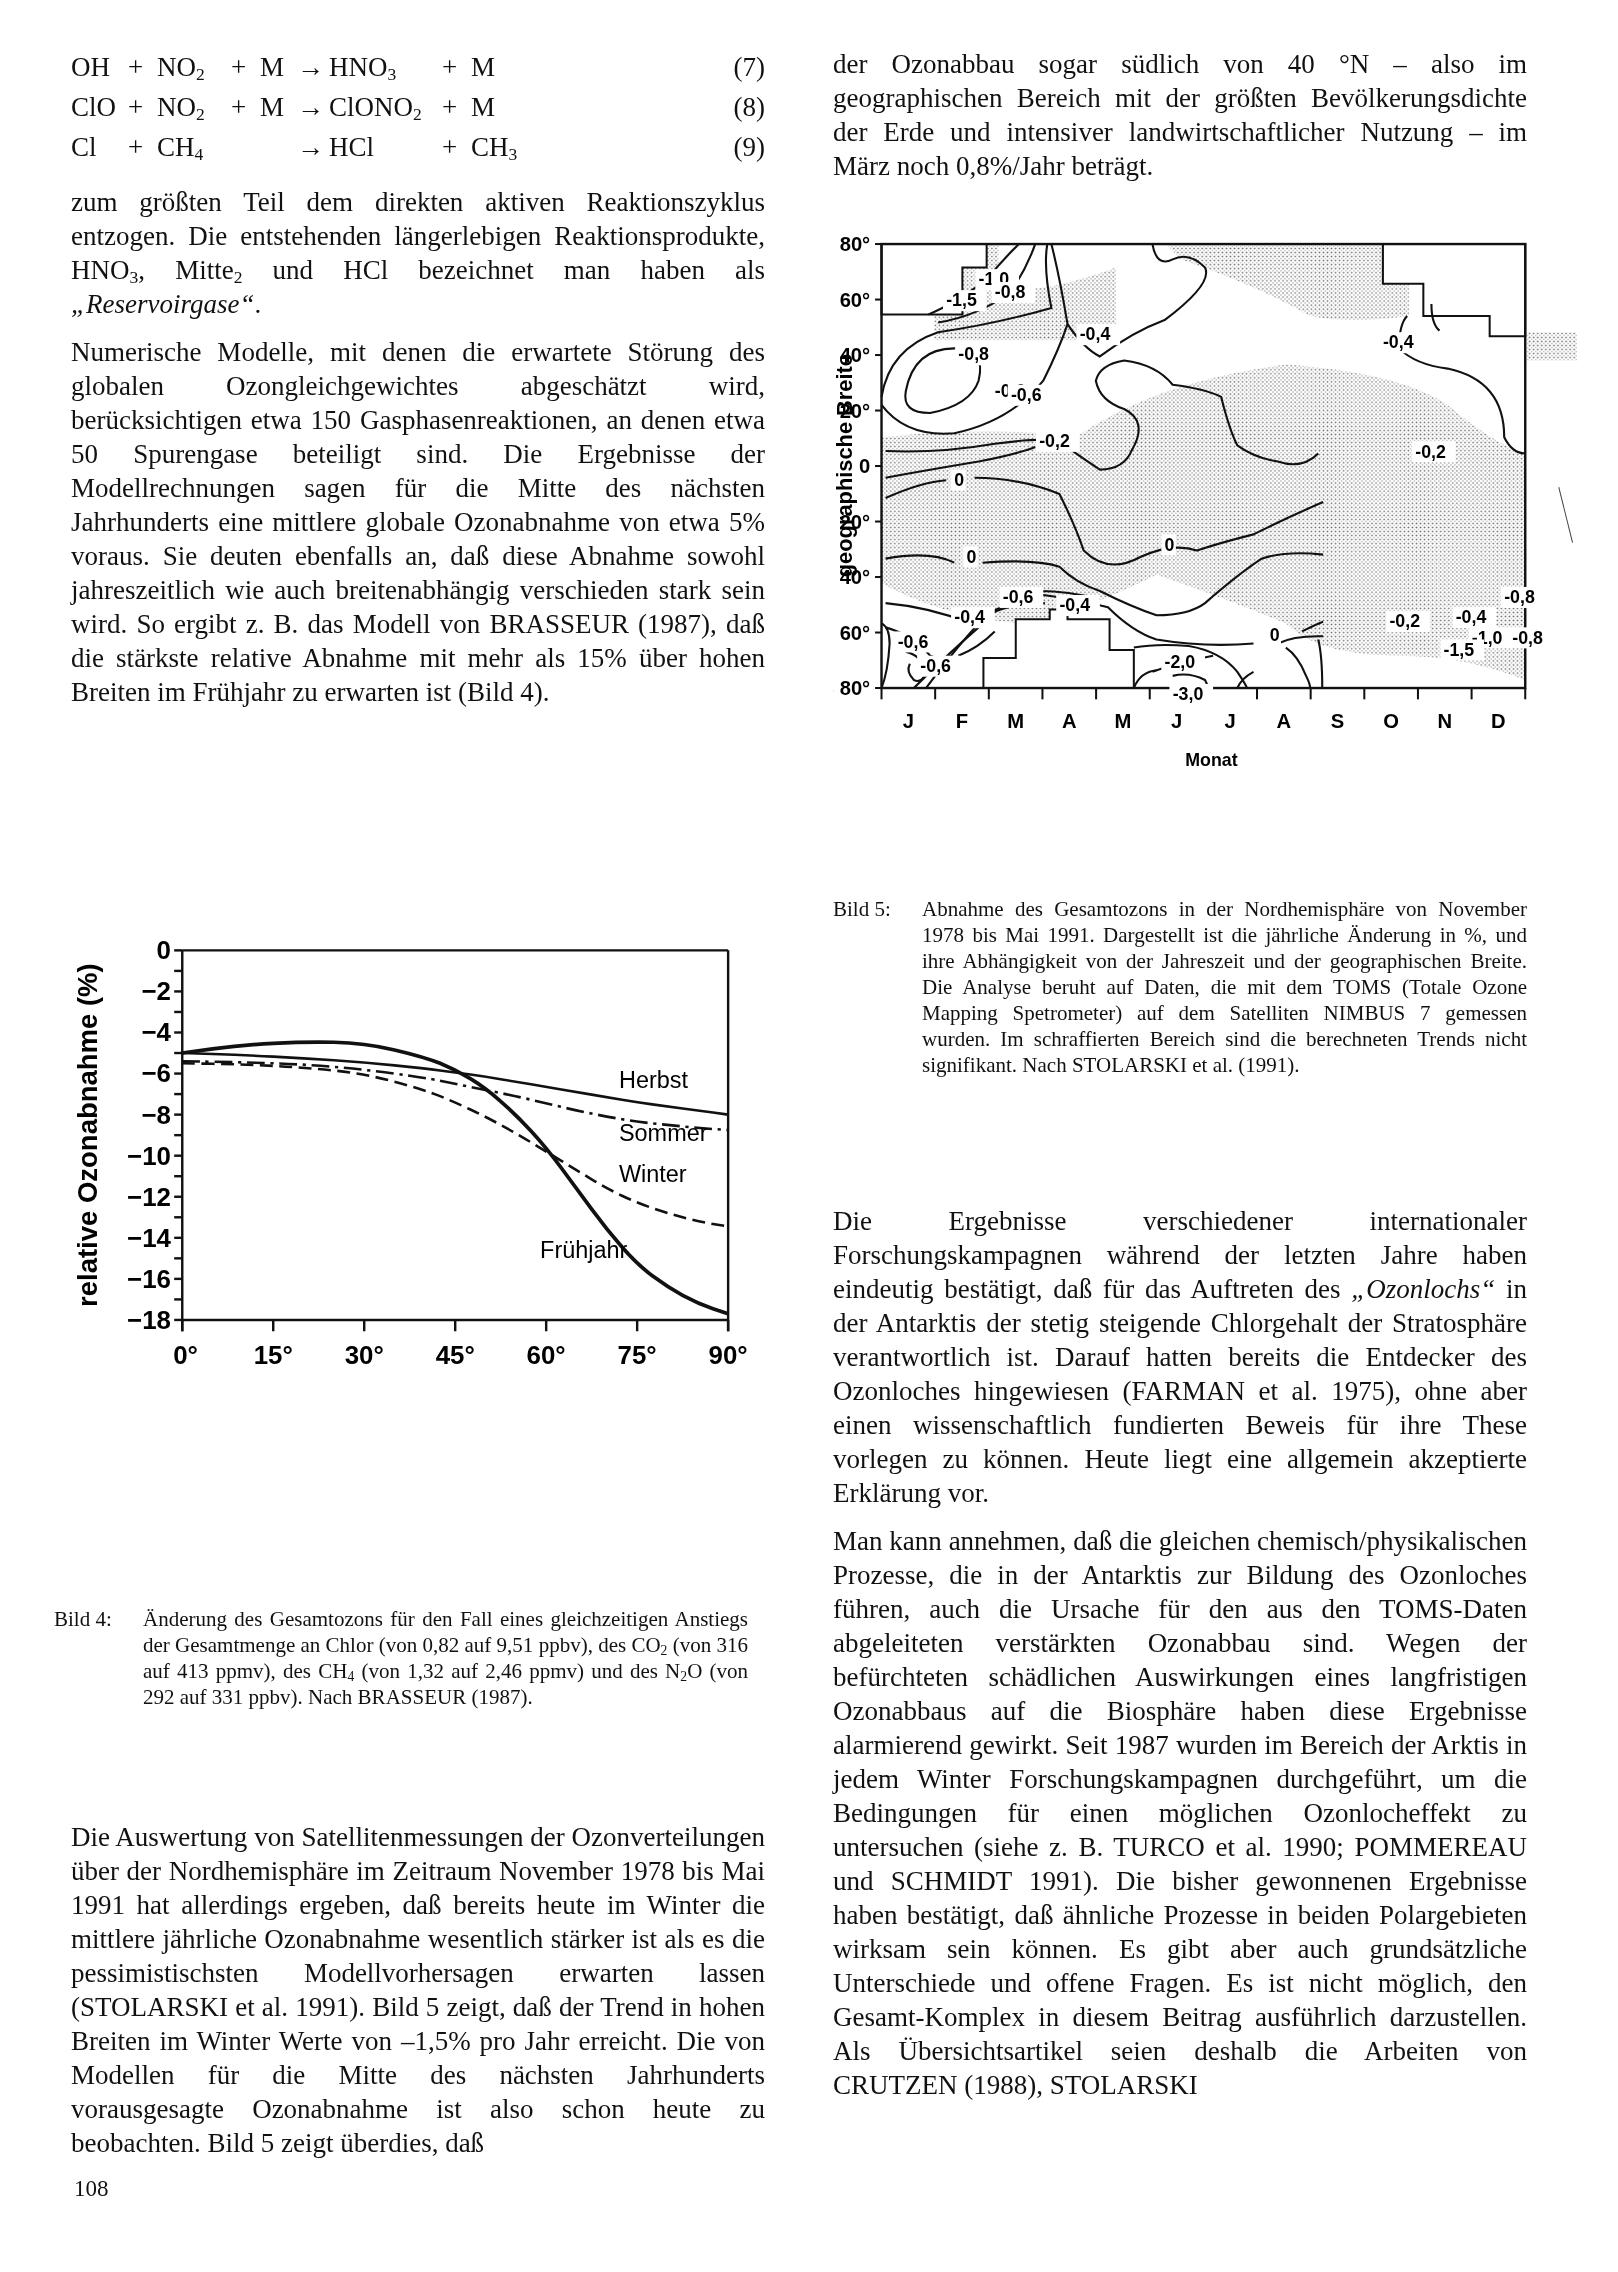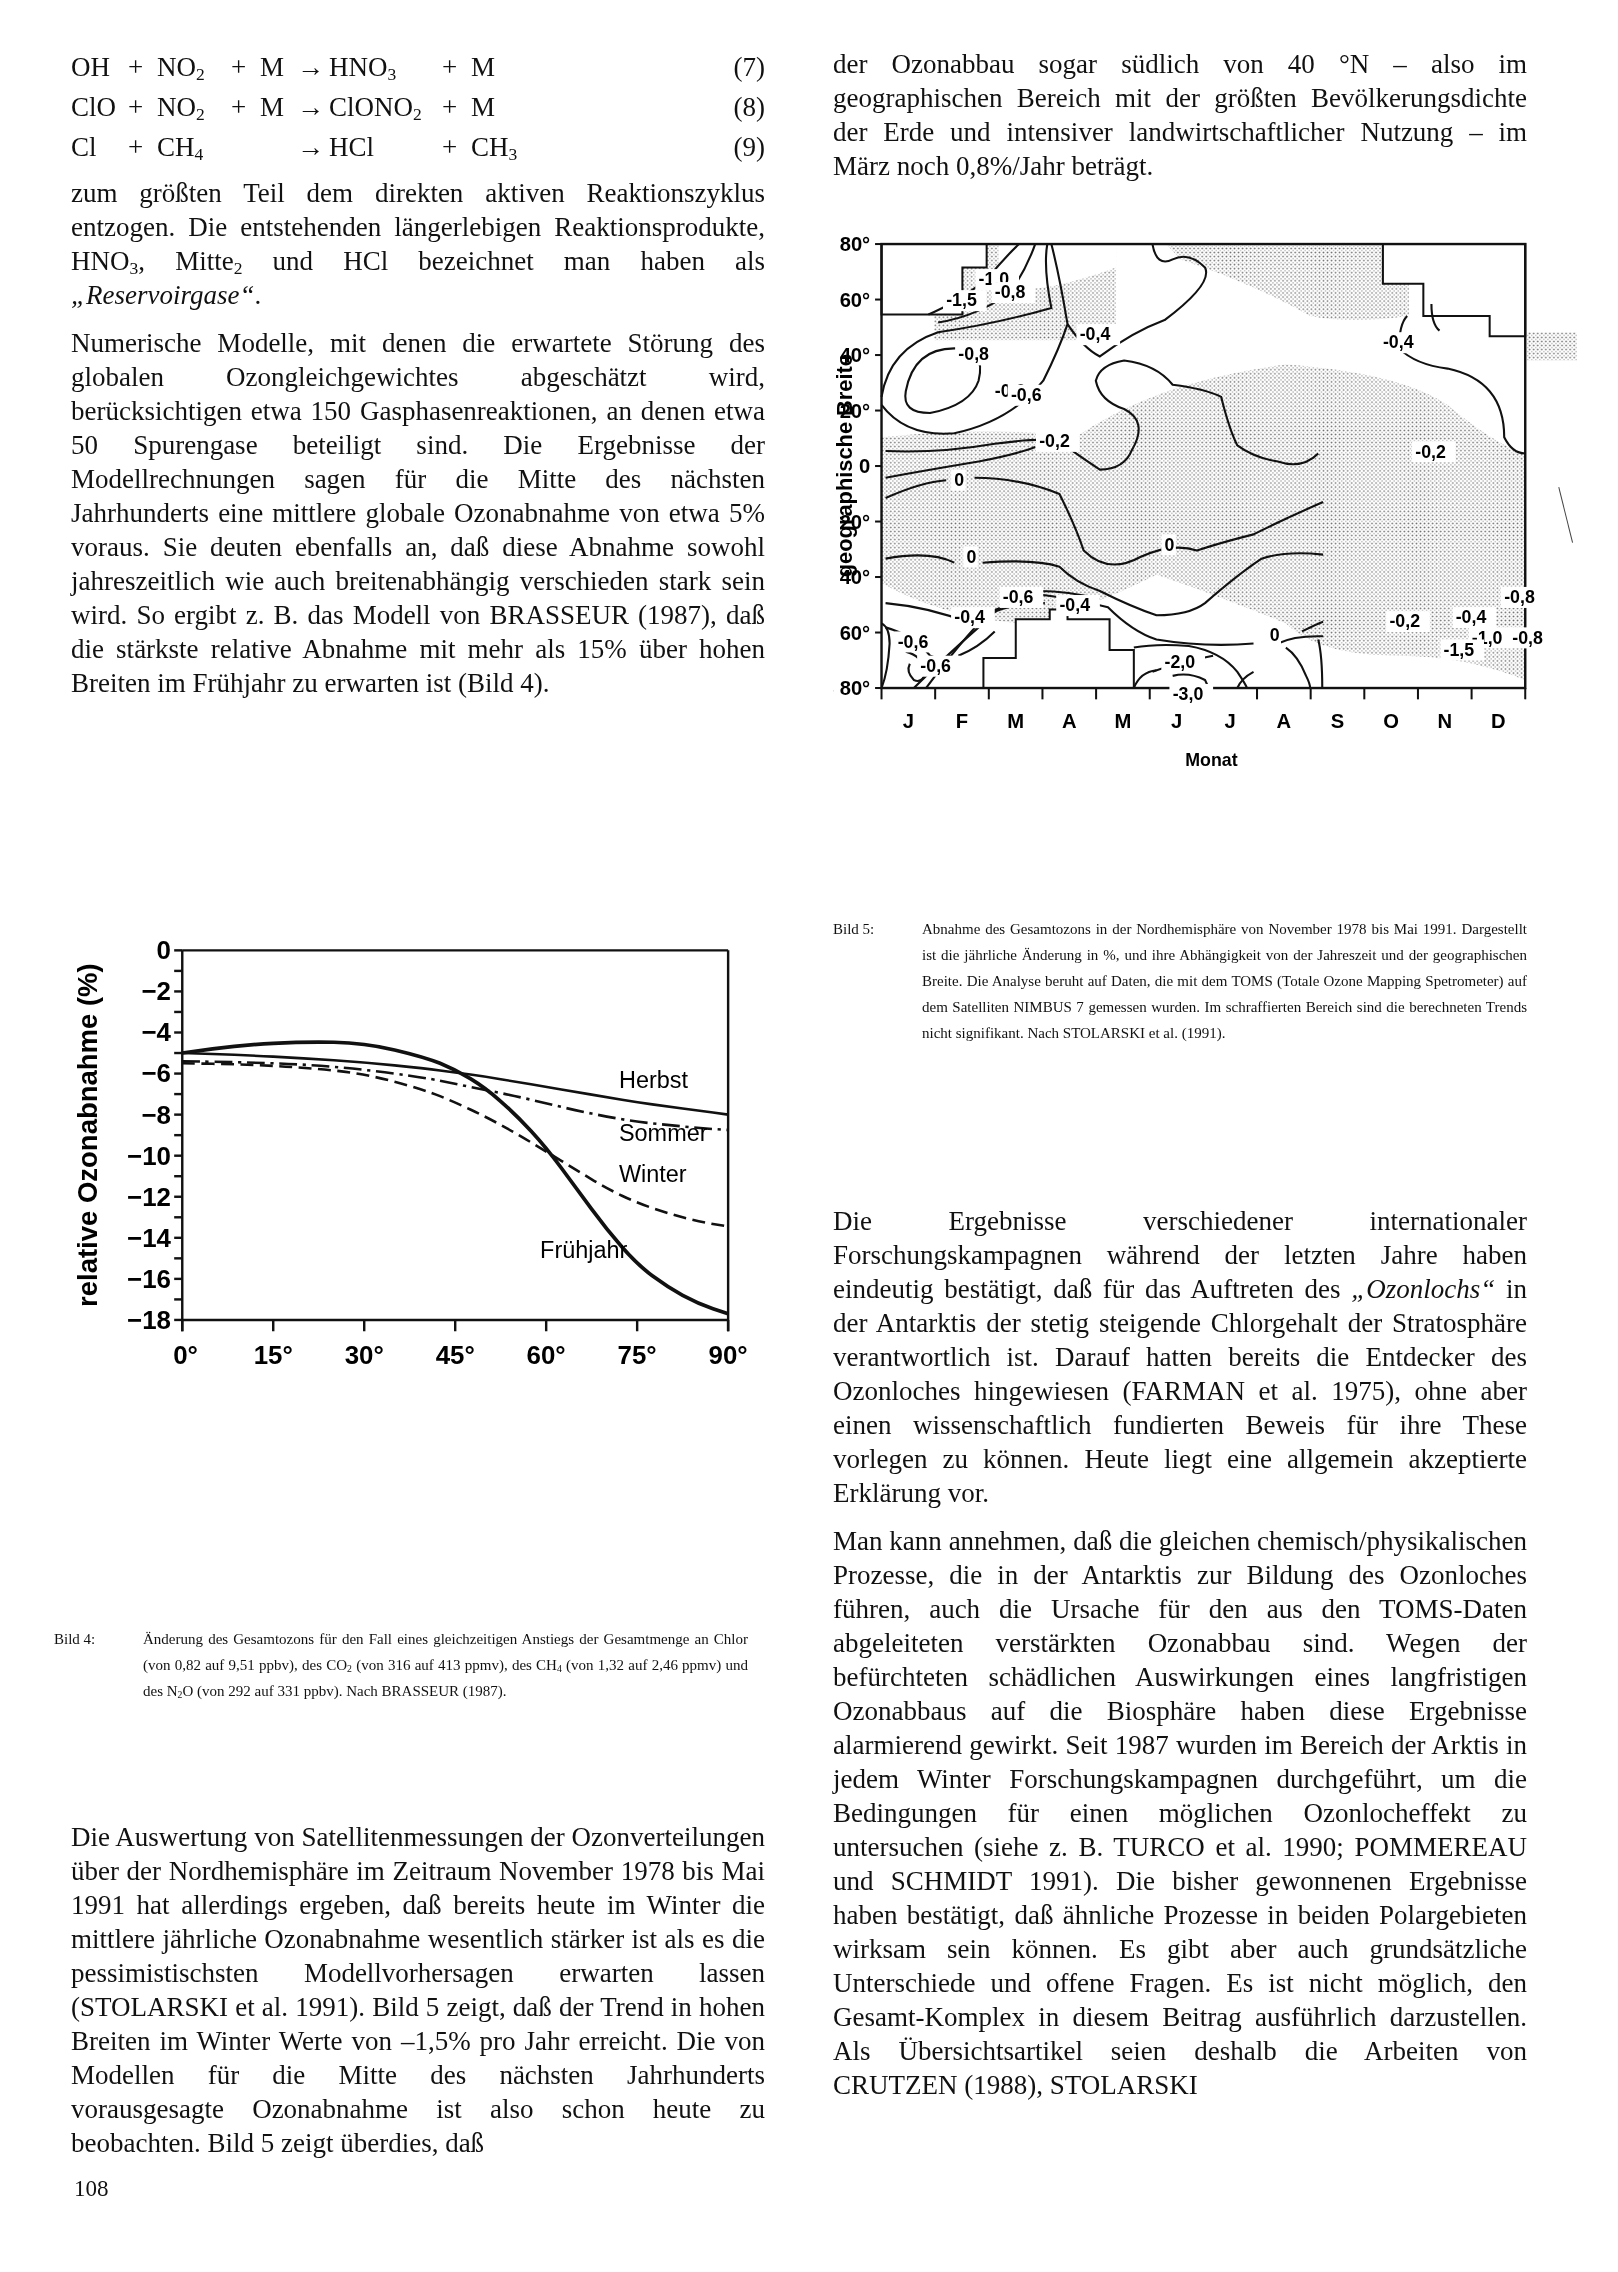--- a/index.html
+++ b/index.html
@@ -4,34 +4,34 @@
 <style>
   html, body { margin: 0; padding: 0; background: #ffffff; }
   body { width: 1618px; height: 2273px; position: relative; overflow: hidden; color: #111; }
   .col { position: absolute; font-family: "Liberation Serif", serif; font-size: 27px; line-height: 34px; text-align: justify; }
   .col p { margin: 0 0 13.8px 0; }
   .left { left: 71px; width: 694px; }
   .right { left: 833px; width: 694px; }
   .eq { display: grid; grid-template-columns: 57px 29px 74px 29px 37px 32px 113px 29px 105px 1fr; align-items: baseline; font-family: "Liberation Serif", serif; font-size: 27px; height: 40px; }
   .eq .num { text-align: right; }
   sub { font-size: 0.65em; vertical-align: -0.25em; line-height: 0; }
-  .caption { position: absolute; font-family: "Liberation Serif", serif; font-size: 15px; line-height: 26px; text-align: justify; margin-top: 20px; }
+  .caption { position: absolute; font-family: "Liberation Serif", serif; font-size: 21px; line-height: 26px; text-align: justify; }
   .caption .lbl { position: absolute; left: 0; top: 0; }
   .caption .body { margin-left: 89px; }
   .heading { font-family: "Liberation Serif", serif; font-weight: bold; font-size: 25px; margin: 0 0 13px 0; }
   .heading .n { display: inline-block; width: 31px; }
   .page-number { position: absolute; left: 74px; top: 2176px; font-family: "Liberation Serif", serif; font-size: 23px; }
   svg text { font-family: "Liberation Sans", sans-serif; font-weight: bold; }
   .stray { position: absolute; left: 1565px; top: 485px; width: 11.3px; height: 57px; border-left: 1.2px solid #444; transform: rotate(-14deg); }
 </style>
 </head>
 <body>
 
 <div class="col left" style="top:47px;">
-  <div style="margin-top:3.2px;margin-bottom:6px;">
+  <div style="margin-top:3.2px;margin-bottom:15px;">
     <div class="eq">
       <span>OH</span>
       <span>+</span>
       <span><span>NO</span><sub>2</sub></span>
       <span>+</span>
       <span>M</span>
       <span>→</span>
       <span><span>HNO</span><sub>3</sub></span>
       <span>+</span>
       <span><span>M</span><sub></sub></span>

